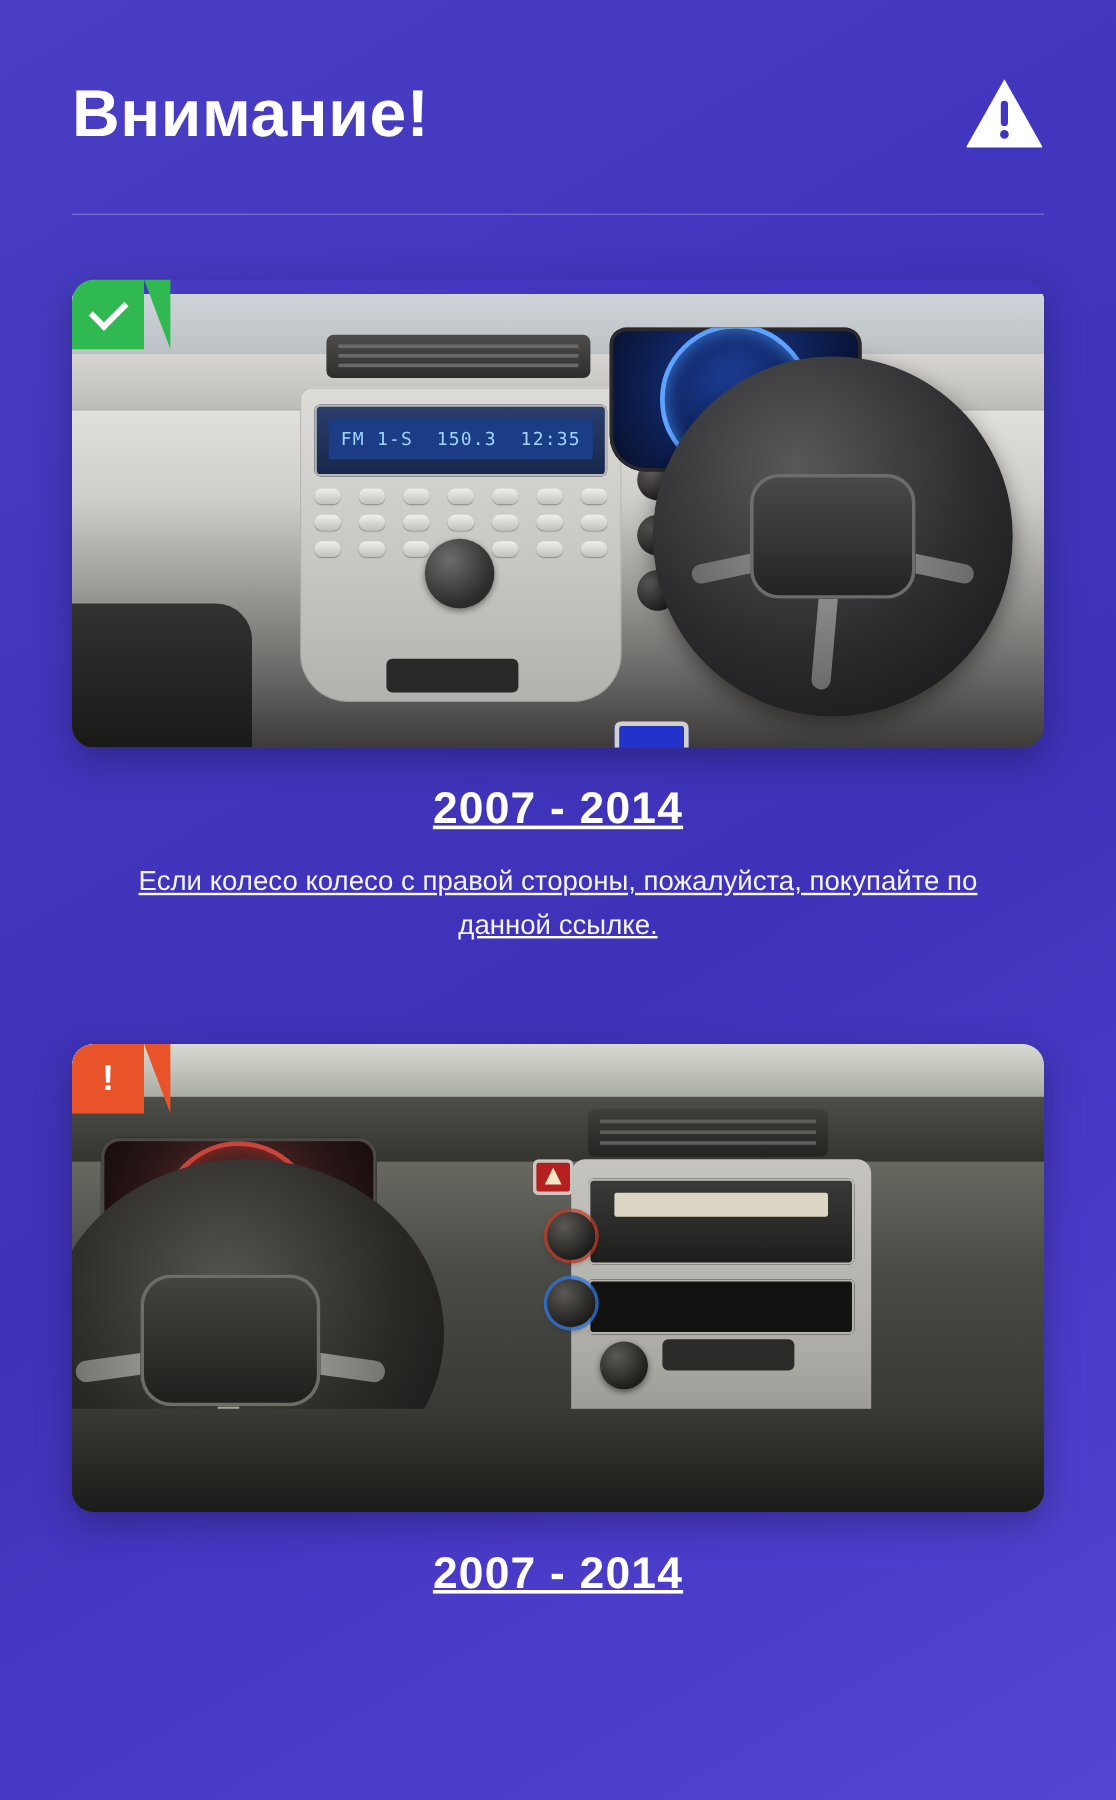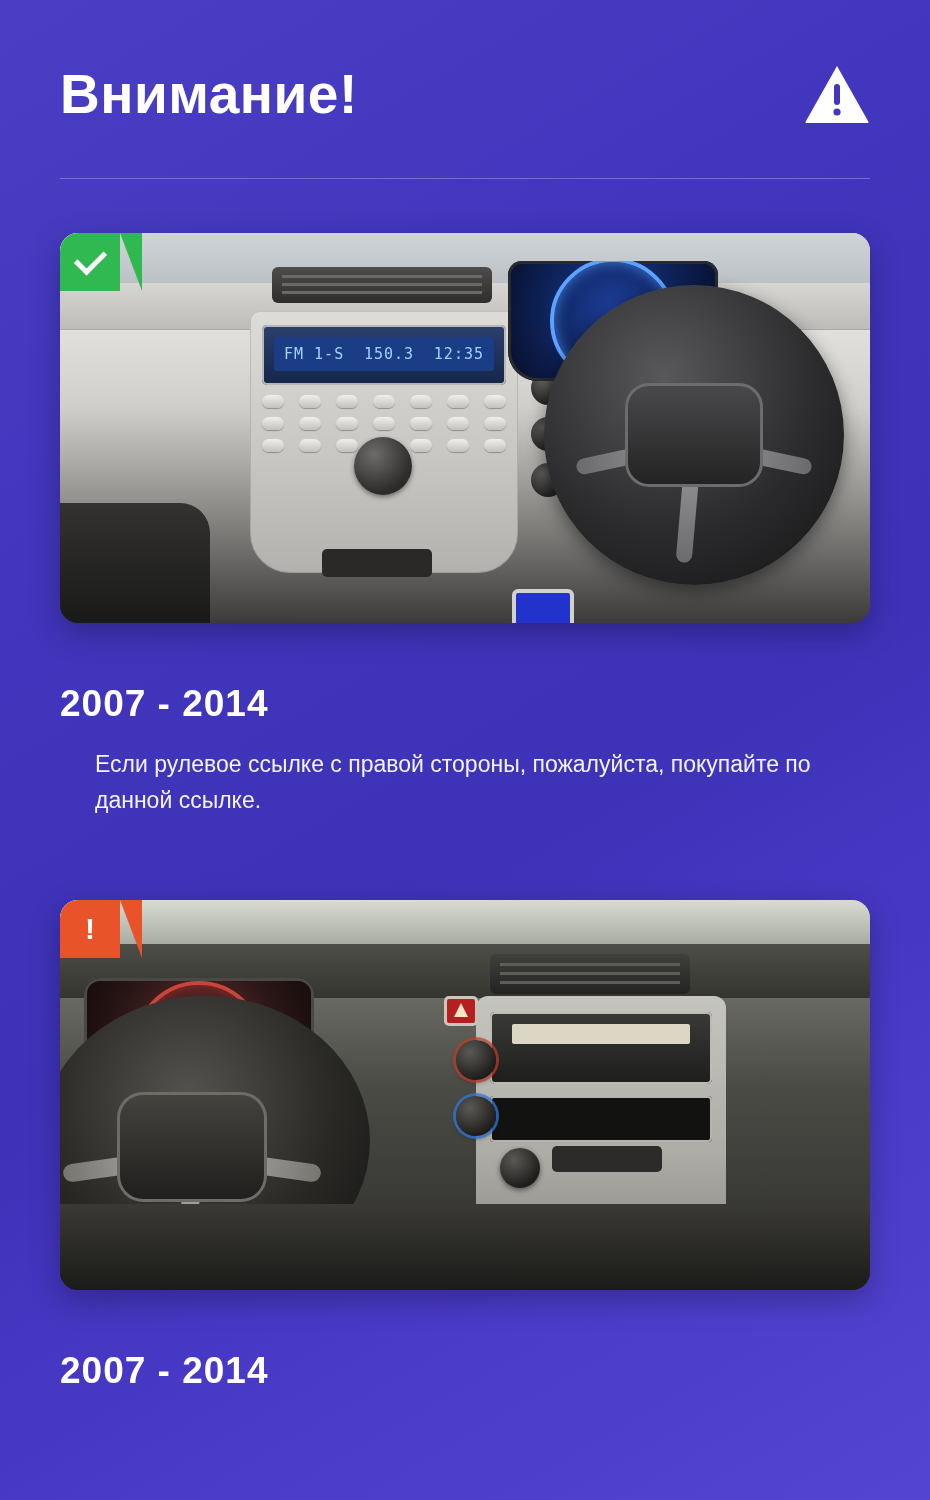--- a/index.html
+++ b/index.html
@@ -112,20 +112,21 @@
   }
 
   
   .scene {
     position: absolute;
     inset: 0;
   }
   .rhd {
     background:
       linear-gradient(180deg, #efeeea 0%, #e4e3df 22%, #cfcecb 45%, #8e8d8a 70%, #3c3b3a 100%);
+    margin-top: 12px;
   }
   .rhd .windshield {
     position: absolute; left: 0; top: 0; width: 100%; height: 58px;
     background: linear-gradient(180deg, #cfd4d8 0%, #b9bec3 100%);
   }
   .rhd .dash-top {
     position: absolute; left: 0; top: 50px; width: 100%; height: 46px;
     background: linear-gradient(180deg, #d7d6d2 0%, #bdbcb8 100%);
     border-bottom: 1px solid #a9a8a4;
   }
@@ -334,21 +335,23 @@
     position: absolute; left: 492px; top: 246px; width: 110px; height: 26px;
     background: #2c2b29; border-radius: 5px;
   }
   .lhd .lowdash {
     position: absolute; left: 0; bottom: 0; width: 100%; height: 86px;
     background: linear-gradient(180deg, #3a3935 0%, #1b1b19 100%);
   }
 
   
   .caption {
-    padding-top: 60px;
+    text-align: center;
+    padding-top: 30px;
+    text-decoration: underline;
   }
   .caption .year {
     font-size: 37px;
     font-weight: bold;
     letter-spacing: 1px;
     margin: 0 0 22px 0;
   }
   .caption .text {
     font-size: 23px;
     line-height: 1.55;
@@ -450,21 +453,21 @@
         <div class="spoke" style="transform: rotate(12deg)"></div>
         <div class="spoke" style="transform: rotate(168deg)"></div>
         <div class="spoke" style="transform: rotate(95deg)"></div>
         <div class="hub"></div>
       </div>
     </div>
   </div>
 
   <div class="caption">
     <p class="year">2007 - 2014</p>
-    <p class="text">Если рулевое ссылке с правой стороны, пожалуйста, покупайте по данной ссылке.</p>
+    <p class="text">Если колесо колесо с правой стороны, пожалуйста, покупайте по данной ссылке.</p>
   </div>
 
   <div class="card block-2">
     <div class="corner-flag bad">
       <span class="glyph">!</span>
     </div>
 
     <div class="scene lhd">
       <div class="glass"></div>
       <div class="dashtop"></div>

